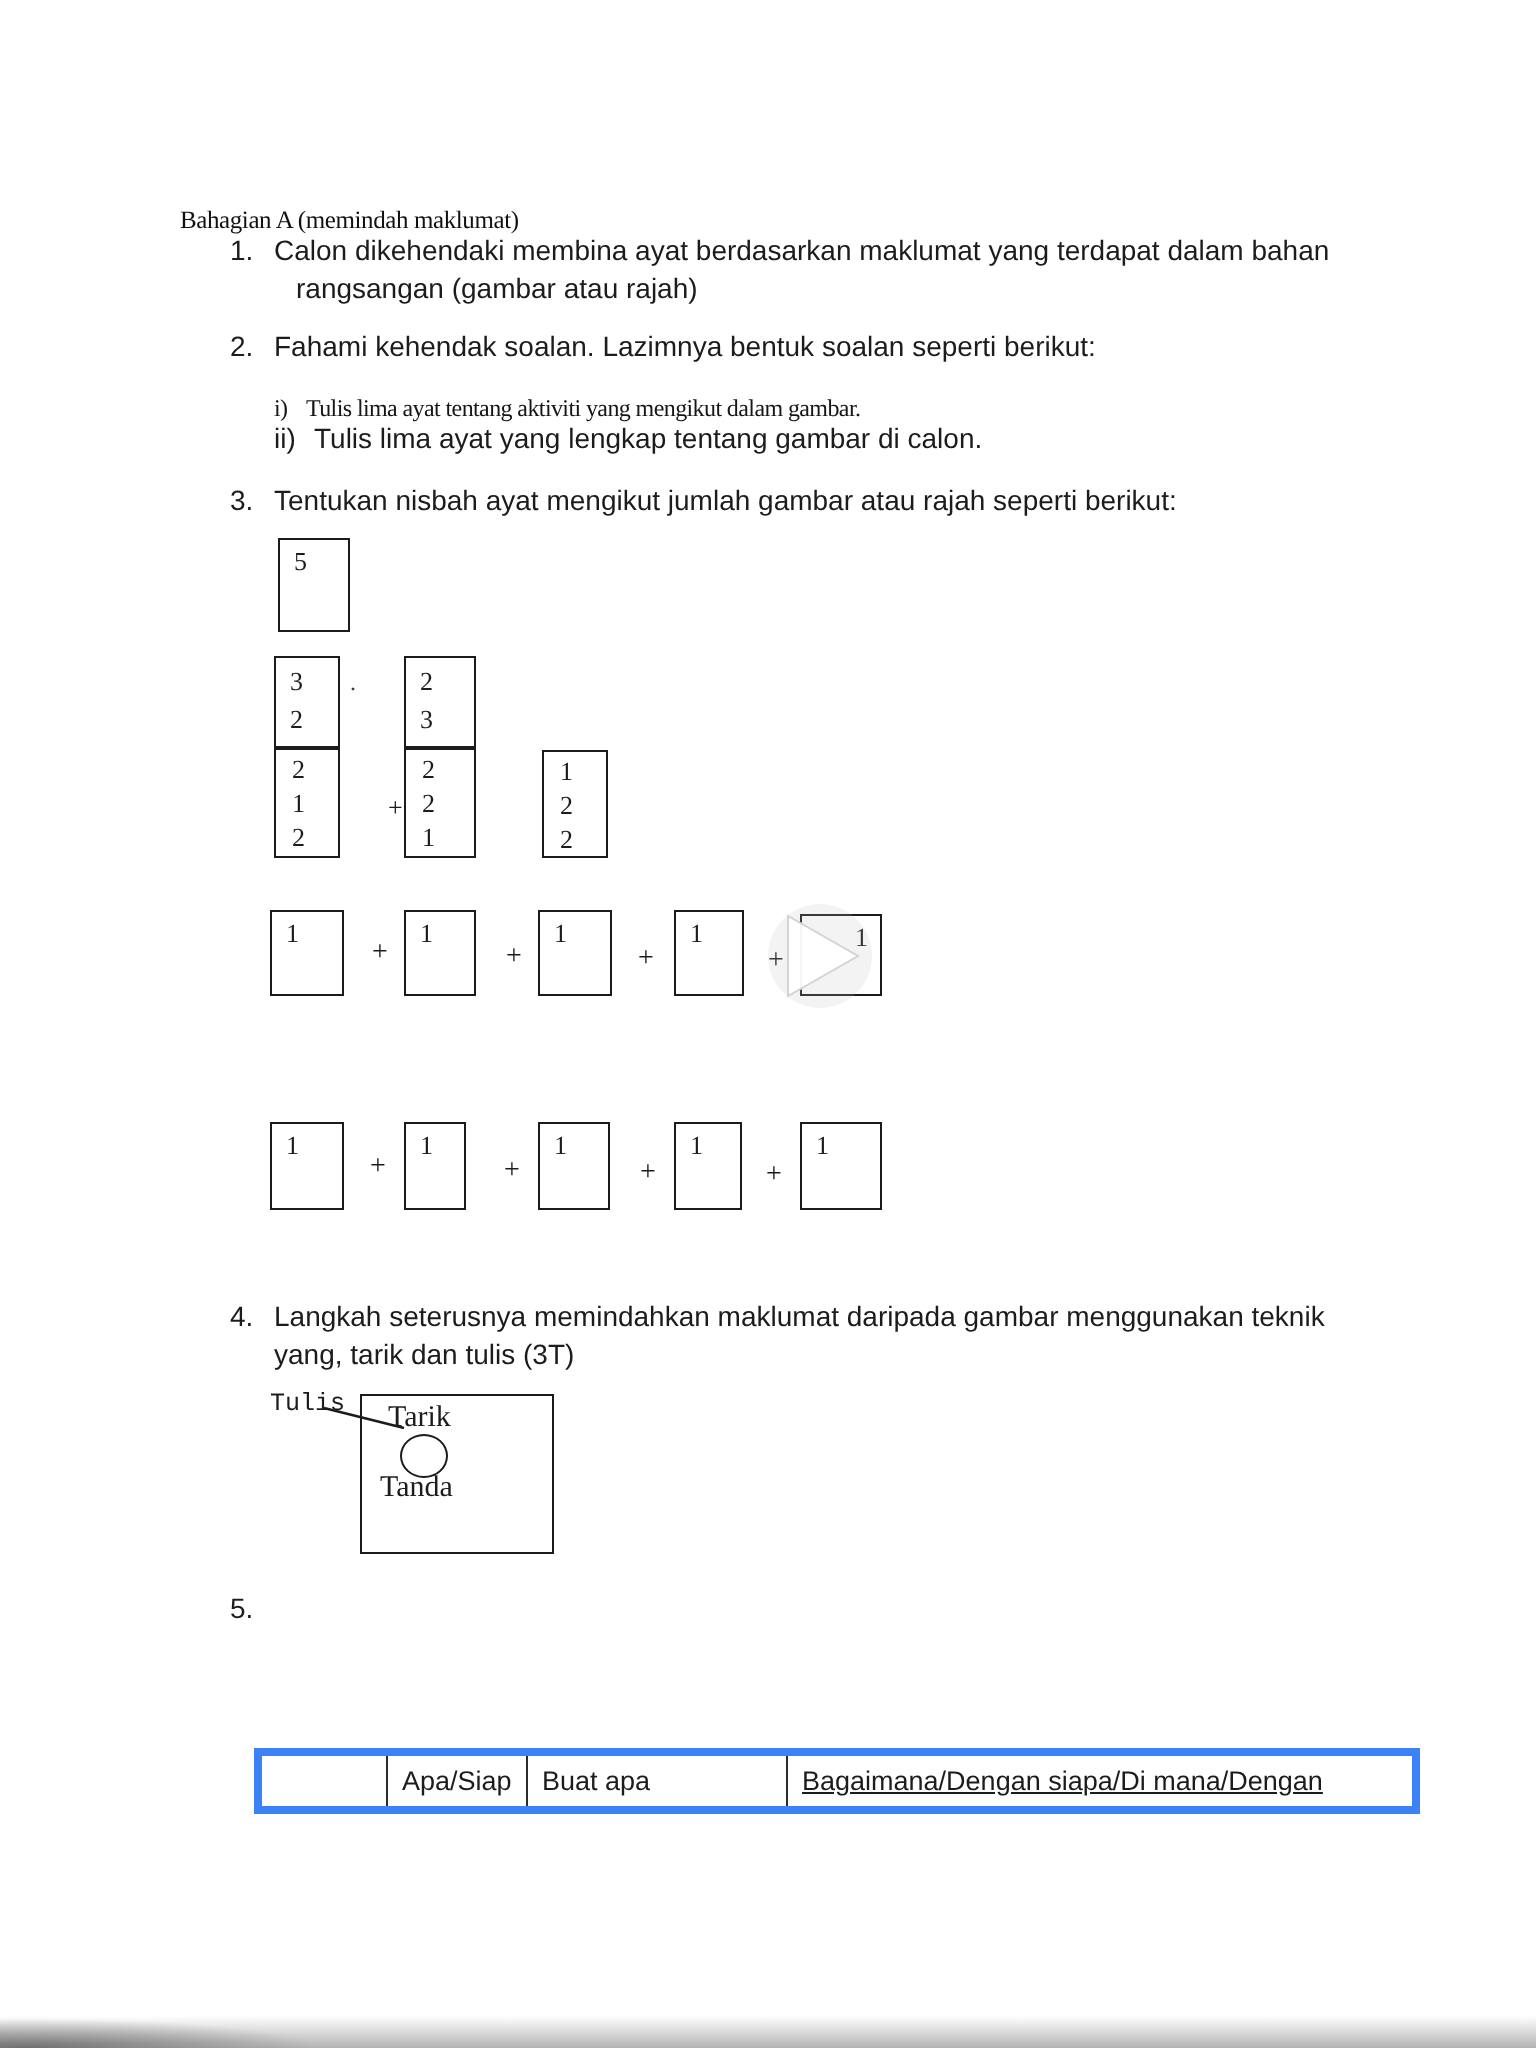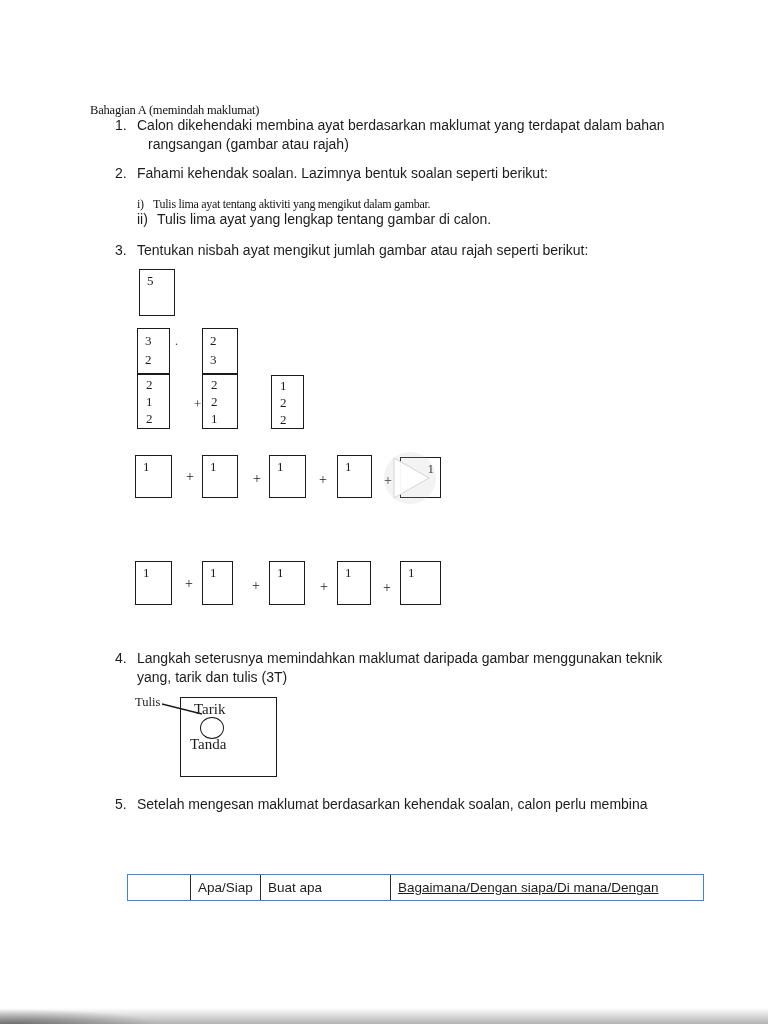--- a/index.html
+++ b/index.html
@@ -2,30 +2,30 @@
 <html><head>
 <meta charset="utf-8">
 <style>
   html,body{margin:0;padding:0;background:#ffffff;}
   .page{position:relative;width:768px;height:1024px;background:#ffffff;overflow:hidden;
         font-family:"Liberation Sans",sans-serif;color:#1c1c1c;}
   .abs{position:absolute;white-space:nowrap;}
   .body{font-size:14px;line-height:19px;}
   .heading{font-family:"Liberation Serif",serif;font-size:12.5px;letter-spacing:-0.2px;color:#111;}
   .subi{font-family:"Liberation Serif",serif;font-size:12px;letter-spacing:-0.3px;color:#161616;}
-  .serif12{font-family:Liberation Serif, serif;font-size:12.5px;text-align:center;}
+  .serif12{font-family:Liberation Mono, monospace;font-size:12.5px;text-align:center;}
   .serif13{font-family:"Liberation Serif",serif;font-size:15px;}
   .box{position:absolute;border:1.6px solid #1b1b1b;font-family:"Liberation Serif",serif;
        font-size:13px;line-height:18px;padding:2px 0 0 7px;box-sizing:border-box;}
   .bn{display:block;}
   .plus{position:absolute;font-family:"Liberation Serif",serif;font-size:14px;color:#1b1b1b;}
   .dot{position:absolute;font-family:"Liberation Serif",serif;font-size:12px;color:#3a3a3a;}
   .circle{position:absolute;border:1.3px solid #1b1b1b;border-radius:50%;background:transparent;}
   .t3box{position:absolute;border:1.6px solid #1b1b1b;box-sizing:border-box;background:transparent;}
-  .tbl{position:absolute;display:flex;border:1px solid #3b82f6;box-sizing:content-box;background:#fff;}
+  .tbl{position:absolute;display:flex;border:4px solid #3b82f6;box-sizing:content-box;background:#fff;}
   .cell{height:25px;line-height:25px;font-size:13.5px;padding-left:7px;box-sizing:border-box;
         border-right:1px solid #2b2b2b;overflow:hidden;white-space:nowrap;}
   .cell:last-child{border-right:none;text-decoration:underline;}
   .bottom-shade{position:absolute;left:0;bottom:0;width:768px;height:16px;
       background:linear-gradient(to bottom, rgba(130,130,130,0) 0%, rgba(105,105,105,0.5) 100%);}
   .bottom-left-blob{position:absolute;left:0;bottom:0;width:160px;height:15px;
       background:radial-gradient(ellipse at 8% 100%, rgba(55,55,55,0.55), rgba(55,55,55,0) 70%);}
 </style>
 </head>
 <body>
@@ -111,21 +111,20 @@
   <div class="abs serif12" style="left:135px;top:695px">Tulis</div>
   <svg class="abs" style="left:158px;top:701px" width="46" height="16">
     <line x1="4" y1="3" x2="44" y2="13" stroke="#1b1b1b" stroke-width="1.3"></line>
   </svg>
   <div class="t3box" style="left:180px;top:697px;width:97px;height:80px"></div>
   <div class="abs serif13" style="left:194px;top:701px">Tarik</div>
   <div class="circle" style="left:200px;top:717px;width:22px;height:20px"></div>
   <div class="abs serif13" style="left:190px;top:736px">Tanda</div>
 
   <div class="abs body" style="left:115px;top:795px">5.</div>
-  <div class="abs body" style="left:137px;top:795px">Setelah mengesan maklumat berdasarkan kehendak soalan, calon perlu membina</div>
 
   <div class="tbl" style="left:127px;top:874px">
     <div class="cell" style="width:63px"></div>
     <div class="cell" style="width:70px">Apa/Siap</div>
     <div class="cell" style="width:130px">Buat apa</div>
     <div class="cell" style="width:312px">Bagaimana/Dengan siapa/Di mana/Dengan</div>
   </div>
 
   <div class="bottom-shade"></div>
   <div class="bottom-left-blob"></div>

